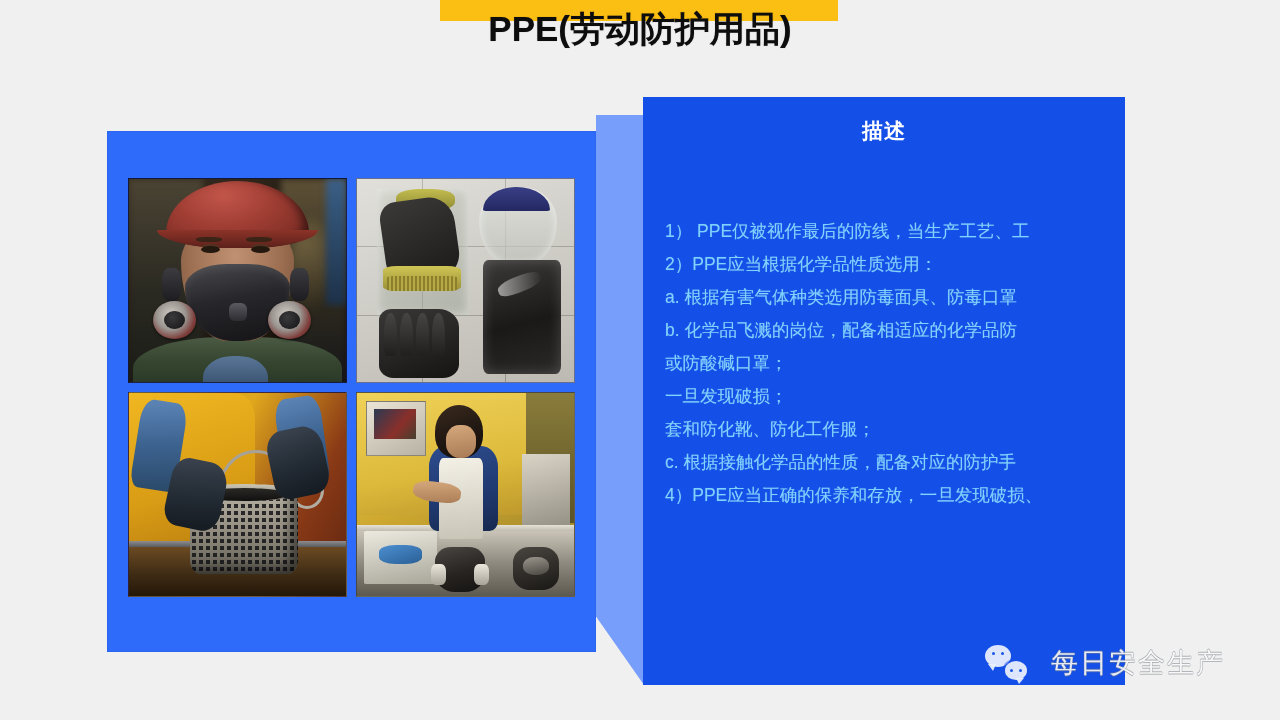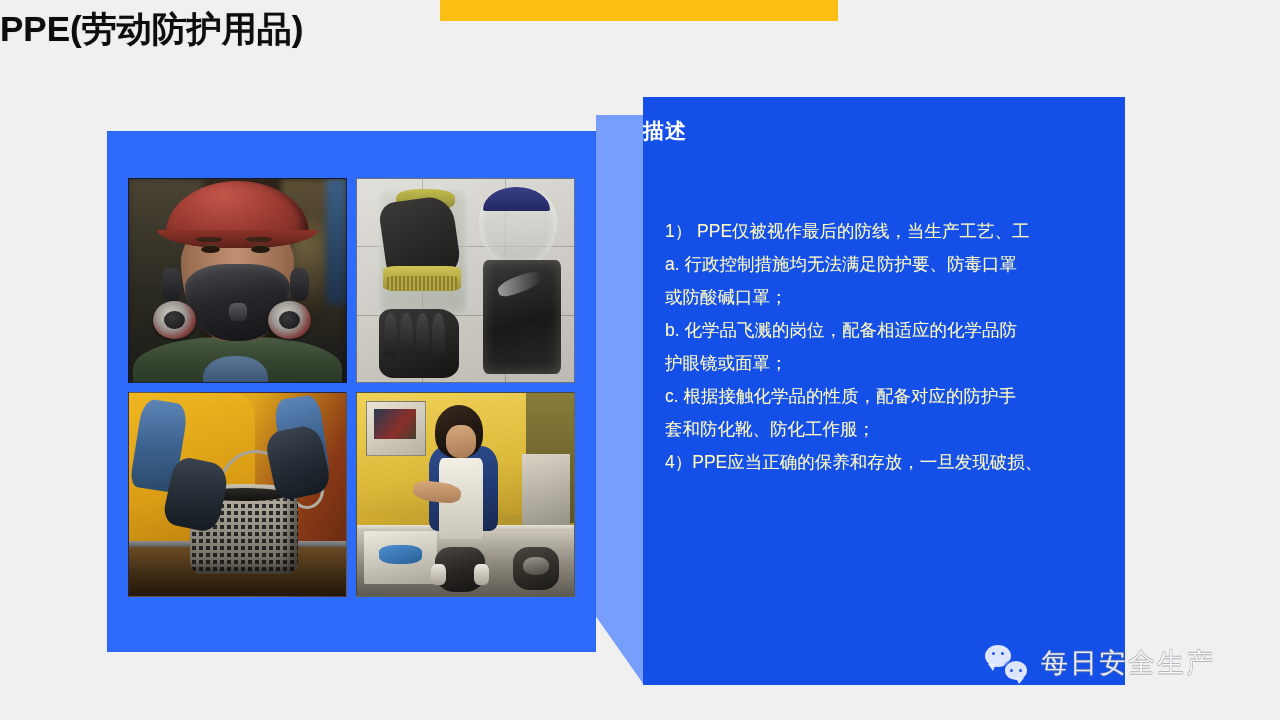--- a/index.html
+++ b/index.html
@@ -29,20 +29,21 @@
     top: 0;
     width: 398px;
     height: 21px;
     background: #fbbe13;
   }
   #slide-title {
     position: absolute;
     left: 0;
     top: 6px;
     width: 1280px;
+    text-align: center;
     font-size: 35px;
     font-weight: bold;
     color: #0d0d0d;
     letter-spacing: 0px;
     white-space: nowrap;
     text-shadow: 0 0 1px rgba(0,0,0,0.35);
   }
 
   
   #photo-panel {
@@ -262,47 +263,48 @@
     height: 588px;
     background: #1450e8;
     color: #ffffff;
     box-sizing: border-box;
   }
   #description-title {
     position: absolute;
     left: 0;
     top: 20px;
     width: 482px;
+    text-align: center;
     font-size: 21px;
     font-weight: bold;
     color: #ffffff;
     letter-spacing: 1px;
   }
   #description-body {
     position: absolute;
     left: 22px;
     top: 118px;
     width: 444px;
     font-size: 17.5px;
     line-height: 33px;
-    color: #fef9c3;
+    color: #7dd3fc;
     text-shadow: 0 0 1px rgba(255,255,255,0.25);
   }
   #description-body .line {
     white-space: nowrap;
   }
 
   
   #watermark {
     position: absolute;
     left: 985px;
     top: 645px;
     display: flex;
     align-items: center;
-    gap: 14px;
+    gap: 24px;
     opacity: 0.92;
   }
   #wechat-icon {
     width: 42px;
     height: 36px;
     position: relative;
     flex: none;
   }
   #wechat-icon .bubble-big {
     position: absolute;
@@ -464,26 +466,27 @@
 
   </div>
 </div>
 
 <div id="arrow-face"></div>
 
 <div id="description-panel">
   <div id="description-title">描述</div>
   <div id="description-body">
     <div class="line">1） PPE仅被视作最后的防线，当生产工艺、工</div>
-    <div class="line">a. 行政控制措施均无法满足防护要、防毒口罩</div>
+    <div class="line">2）PPE应当根据化学品性质选用：</div>
+    <div class="line">a. 根据有害气体种类选用防毒面具、防毒口罩</div>
+    <div class="line">b. 化学品飞溅的岗位，配备相适应的化学品防</div>
     <div class="line">或防酸碱口罩；</div>
-    <div class="line">b. 化学品飞溅的岗位，配备相适应的化学品防</div>
-    <div class="line">护眼镜或面罩；</div>
+    <div class="line">一旦发现破损；</div>
+    <div class="line">套和防化靴、防化工作服；</div>
     <div class="line">c. 根据接触化学品的性质，配备对应的防护手</div>
-    <div class="line">套和防化靴、防化工作服；</div>
     <div class="line">4）PPE应当正确的保养和存放，一旦发现破损、</div>
   </div>
 </div>
 
 <div id="watermark">
   <div id="wechat-icon">
     <div class="bubble-big"></div>
     <div class="bubble-small"></div>
     <div class="dot d1"></div>
     <div class="dot d2"></div>

